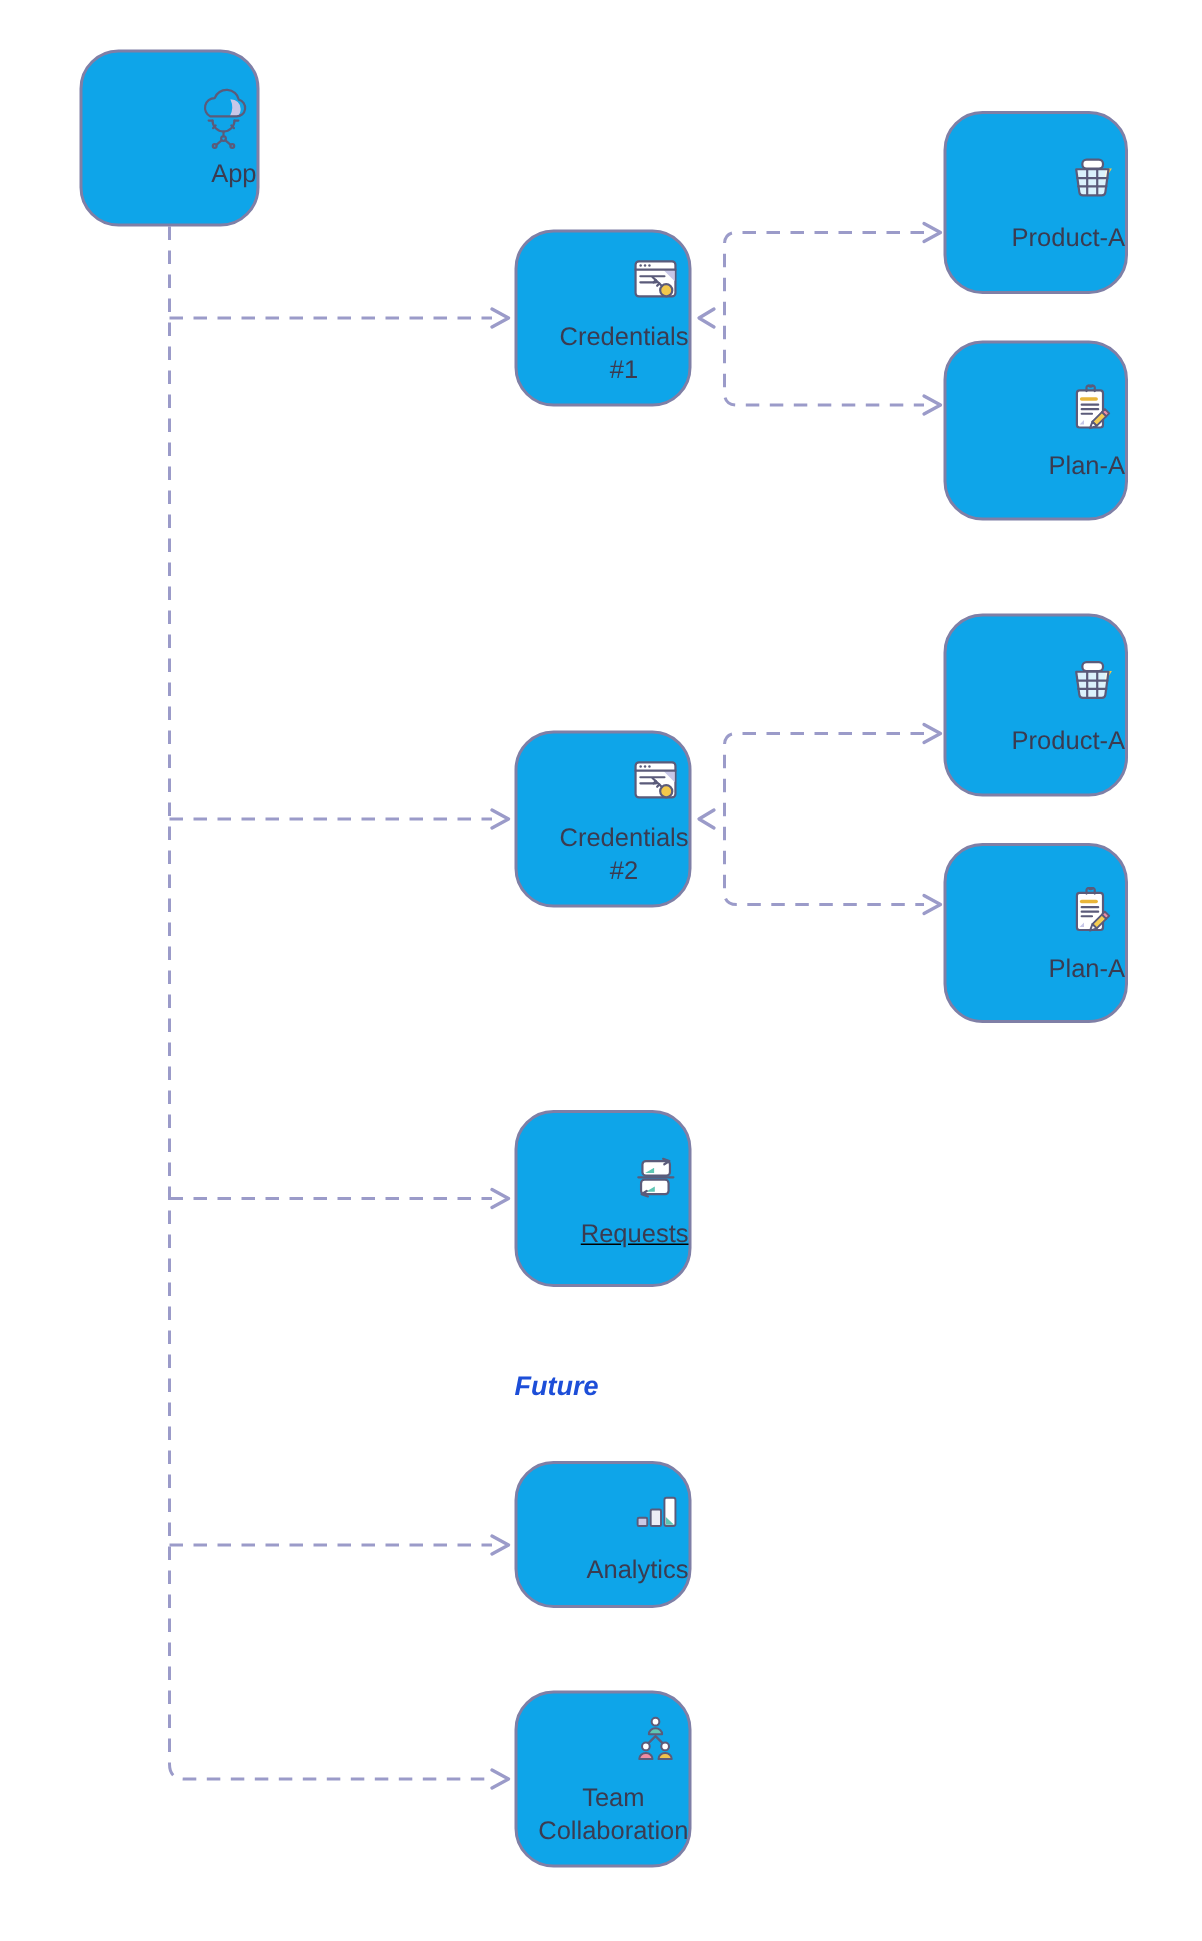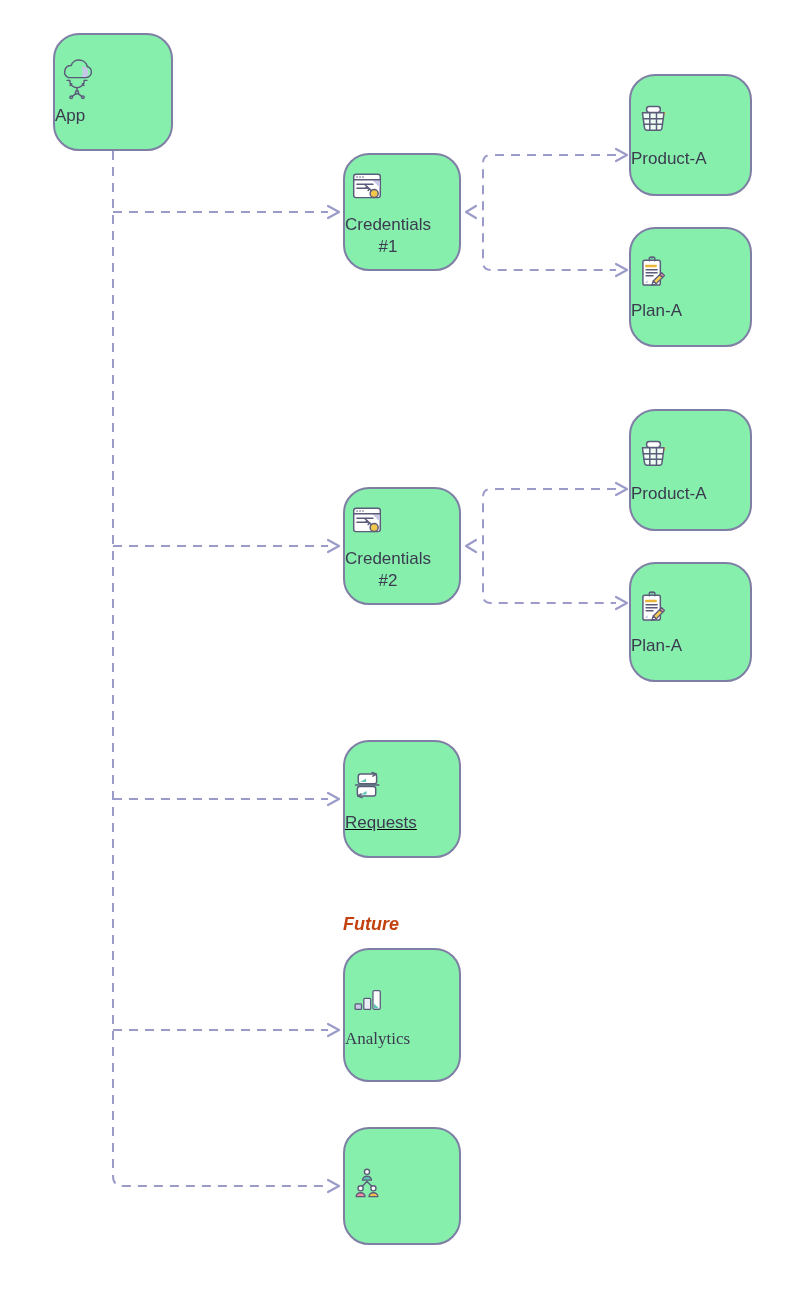--- a/index.html
+++ b/index.html
@@ -1,29 +1,29 @@
 <!DOCTYPE html>
 <html><head>
 <meta charset="utf-8">
 <style>
   html,body{margin:0;padding:0;background:#ffffff;}
   .canvas{position:relative;width:801px;height:1294px;background:#ffffff;overflow:hidden;
           font-family:"Liberation Sans", sans-serif;}
   .edges{position:absolute;left:0;top:0;width:801px;height:1294px;}
   .edge{fill:none;stroke:#9b9bc9;stroke-width:2;stroke-dasharray:9 7;}
   .arrow{fill:none;stroke:#9b9bc9;stroke-width:2.2;stroke-linecap:round;stroke-linejoin:round;}
-  .node{position:absolute;box-sizing:border-box;background:#86efac;border:2px solid #7f7fa6;
-        border-radius:26px;display:flex;flex-direction:column;align-items:flex-start;
+  .node{position:absolute;box-sizing:border-box;background:#0ea5e9;border:2px solid #7f7fa6;
+        border-radius:26px;display:flex;flex-direction:column;align-items:flex-end;
         justify-content:center;gap:4px;}
   .node .icon{width:44px;height:44px;display:block;}
   .node .icon svg{width:44px;height:44px;display:block;}
   .node .label{font-size:17px;line-height:1.3;color:#3b3b50;text-align:center;
                white-space:pre-line;max-width:112px;}
   .future{position:absolute;left:343px;top:914px;font-size:18px;font-weight:bold;
-          font-style:italic;color:#c2410c;}
+          font-style:italic;color:#1d4ed8;}
   .ic{stroke:#5b5b7a;stroke-width:1.6;stroke-linecap:round;stroke-linejoin:round;fill:none;}
 </style>
 </head>
 <body>
 
 <div class="canvas">
 
   <svg class="edges">
 
     <path class="edge" d="M113 151 L113 1176 Q113 1186 123 1186 L328 1186"></path>
@@ -174,21 +174,21 @@
         <rect x="13.5" y="24.5" width="20" height="10.5" rx="2.5" fill="#ffffff" stroke="#5b5b7a" stroke-width="1.6"></rect>
         <path d="M17 33.2 l6.5 -3.8 v3.8 z" fill="#5fc6b4" stroke="none"></path>
         <path class="ic" d="M18.5 36.7 l-4.6 -1.6 3.7 -2.4"></path>
       </svg>
     </span>
     <span class="label">Requests</span>
   </div>
 
   <div class="future">Future</div>
 
-  <div class="node" style="left:343px;top:948px;width:118px;height:134px;font-family:Liberation Serif, serif;">
+  <div class="node" style="left:343px;top:974px;width:118px;height:98px;">
     <span class="icon">
       <svg viewBox="0 0 48 48">
         <rect x="11" y="26" width="7" height="6" rx="1" fill="#c9c9e6" stroke="#5b5b7a" stroke-width="1.4"></rect>
         <rect x="20.5" y="20" width="7.5" height="12" rx="1" fill="#ececf6" stroke="#5b5b7a" stroke-width="1.4"></rect>
         <rect x="30.5" y="11.5" width="8" height="20.5" rx="1.5" fill="#ffffff" stroke="none"></rect>
         <path d="M31.5 31 v-5.5 l6 5.5 z" fill="#5fc6b4" stroke="none"></path>
         <rect x="30.5" y="11.5" width="8" height="20.5" rx="1.5" fill="none" stroke="#5b5b7a" stroke-width="1.4"></rect>
       </svg>
     </span>
     <span class="label">Analytics</span>
@@ -199,15 +199,17 @@
       <svg viewBox="0 0 48 48">
         <path class="ic" d="M18 25 L24 19 L30 25"></path>
         <circle cx="24" cy="8.5" r="2.8" fill="#ffffff" stroke="#5b5b7a" stroke-width="1.5"></circle>
         <path d="M19.2 17.6 a4.8 4.3 0 0 1 9.6 0 z" fill="#5fc6b4" stroke="#5b5b7a" stroke-width="1.5" stroke-linejoin="round"></path>
         <circle cx="17" cy="26.5" r="2.8" fill="#ffffff" stroke="#5b5b7a" stroke-width="1.5"></circle>
         <path d="M12.2 35.6 a4.8 4.3 0 0 1 9.6 0 z" fill="#f08ca2" stroke="#5b5b7a" stroke-width="1.5" stroke-linejoin="round"></path>
         <circle cx="31" cy="26.5" r="2.8" fill="#ffffff" stroke="#5b5b7a" stroke-width="1.5"></circle>
         <path d="M26.2 35.6 a4.8 4.3 0 0 1 9.6 0 z" fill="#f0c24c" stroke="#5b5b7a" stroke-width="1.5" stroke-linejoin="round"></path>
       </svg>
     </span>
+    <span class="label">Team
+Collaboration</span>
   </div>
 
 </div>
 
 </body></html>

